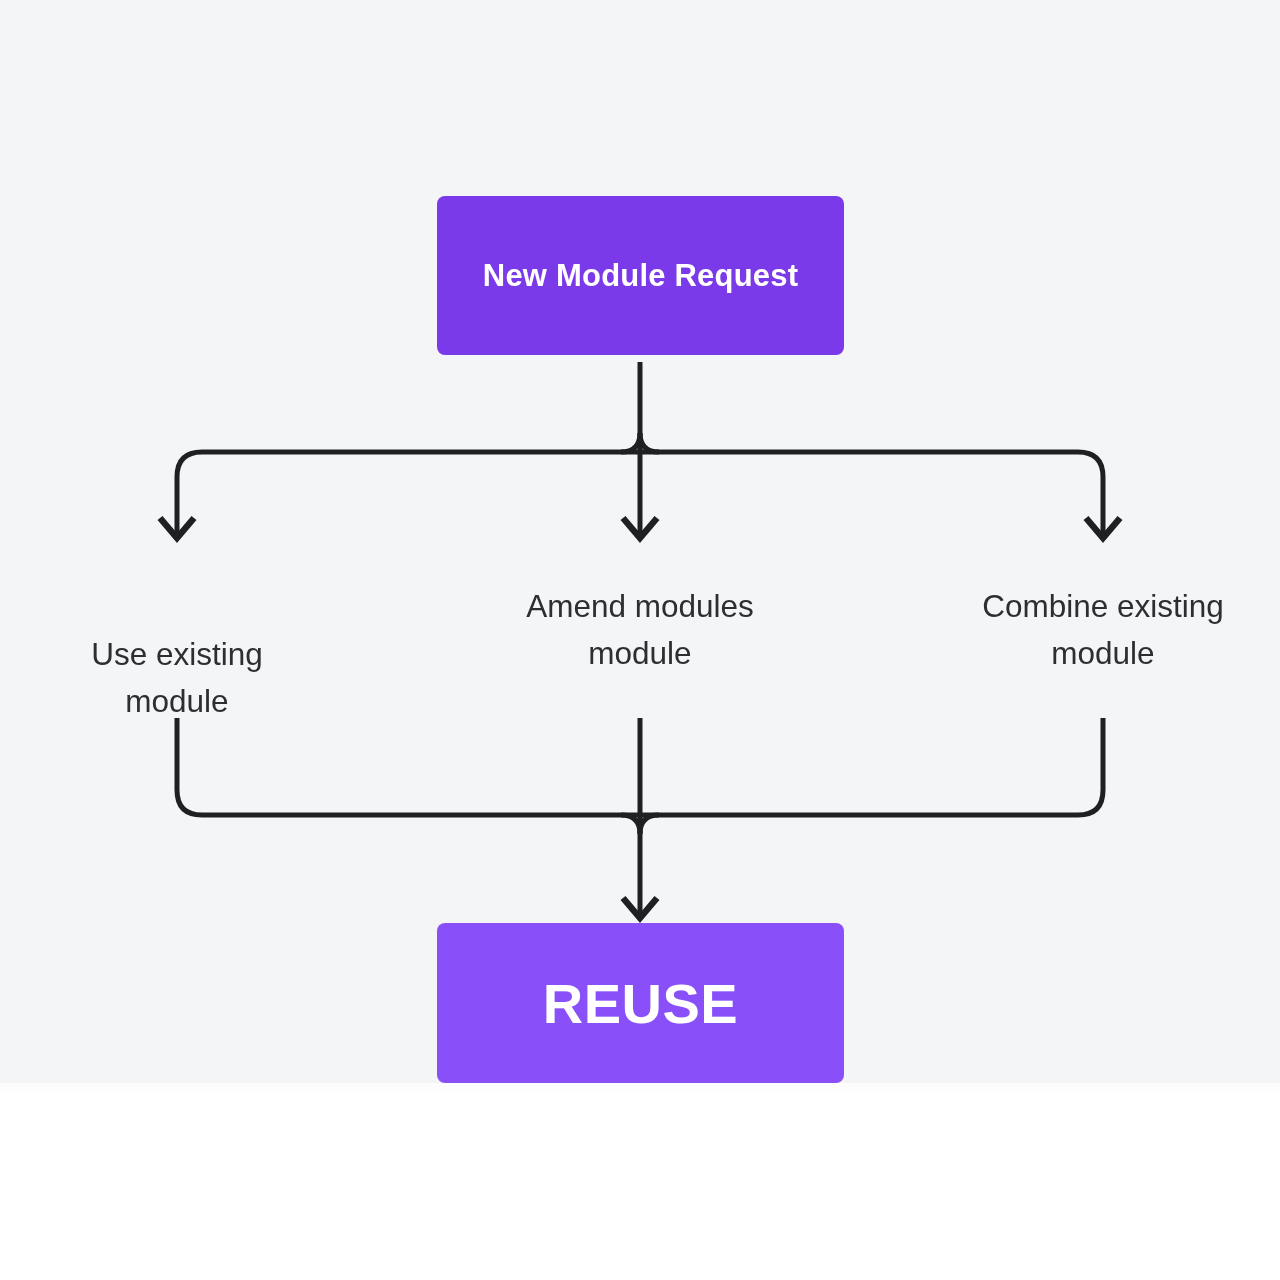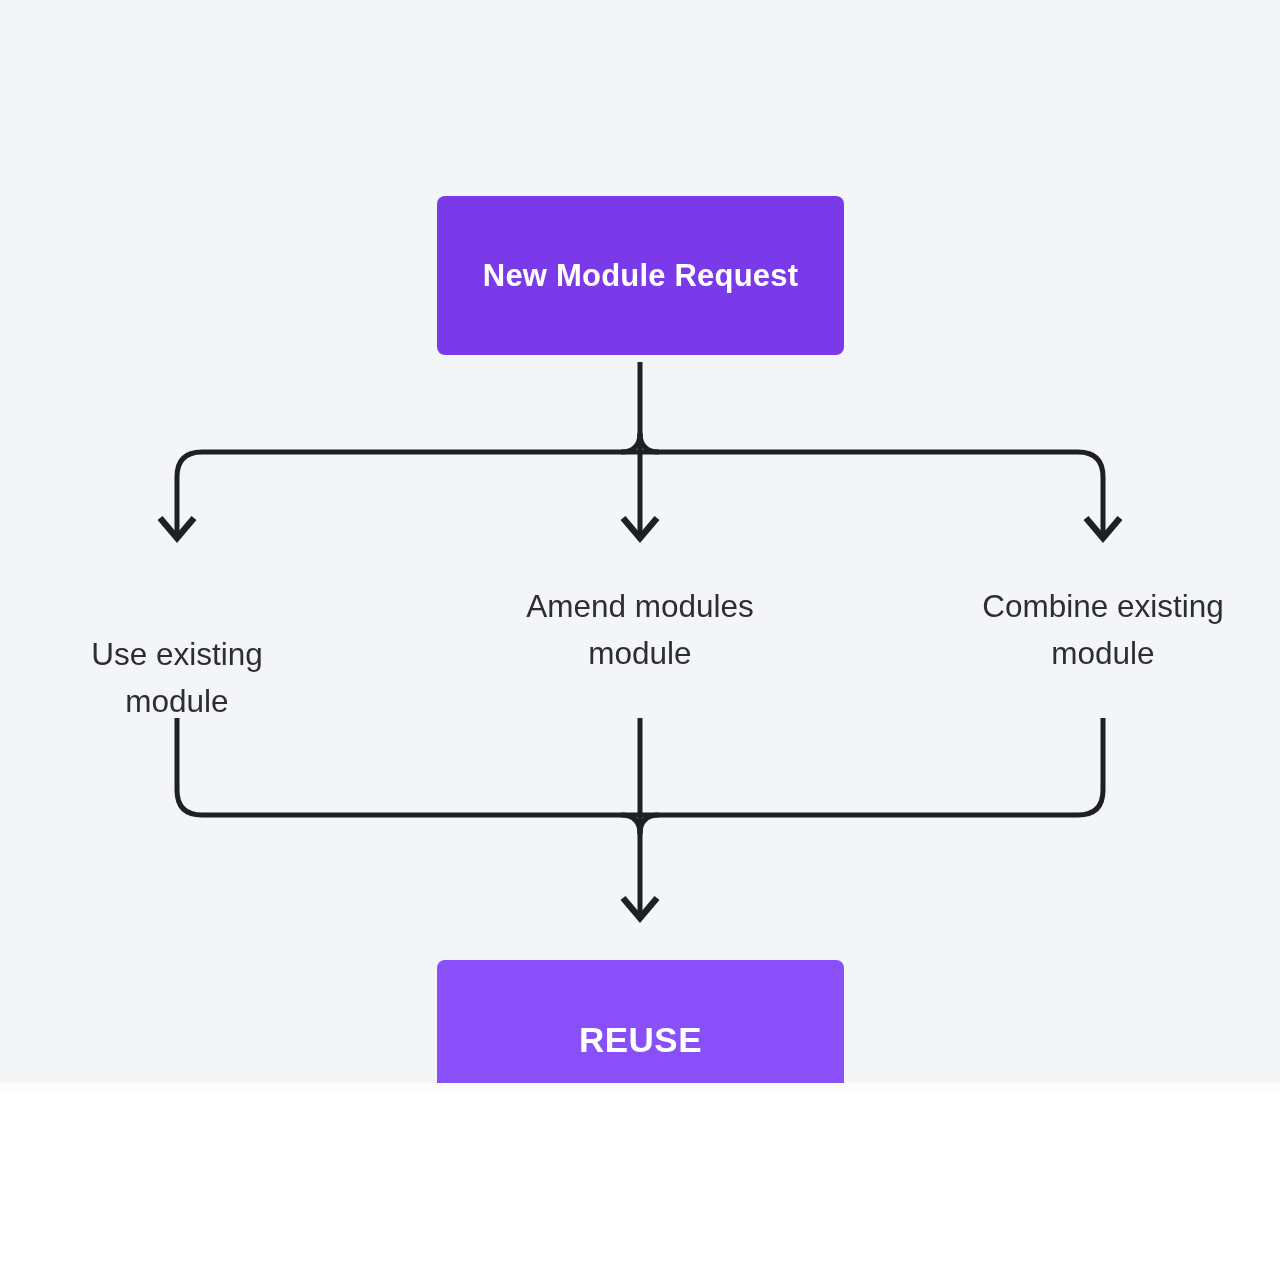--- a/index.html
+++ b/index.html
@@ -59,24 +59,23 @@
     font-size: 31px;
     font-weight: 700;
     letter-spacing: 0.2px;
   }
   .node-result {
     left: 437px;
     top: 923px;
     width: 407px;
     height: 160px;
     background: var(--result-box);
-    font-size: 35px;
+    font-size: 56px;
     font-weight: 700;
     letter-spacing: 0.5px;
-    margin-top: 37px;
   }
   .branch-label {
     position: absolute;
     top: 583px;
     width: 320px;
     color: var(--label-text);
     font-size: 31.5px;
     line-height: 47px;
     text-align: center;
     font-weight: 400;

